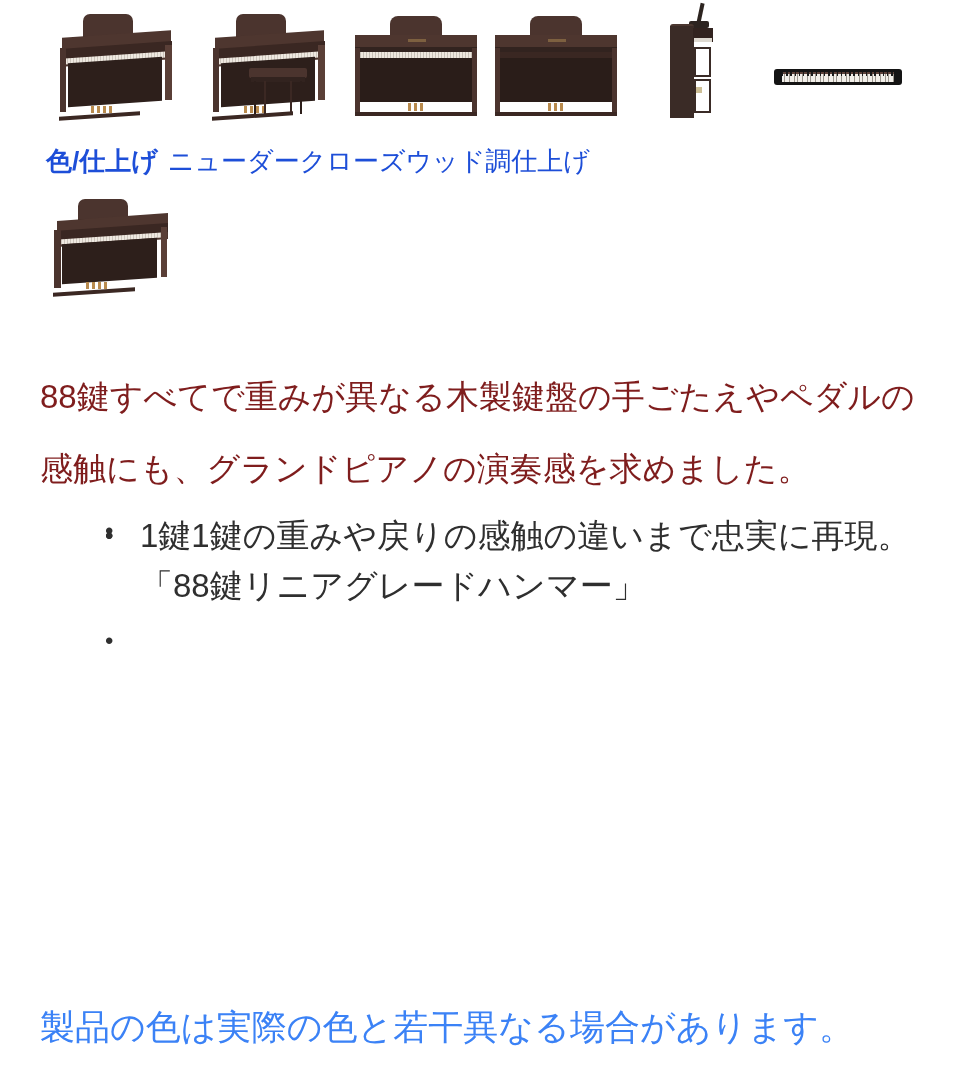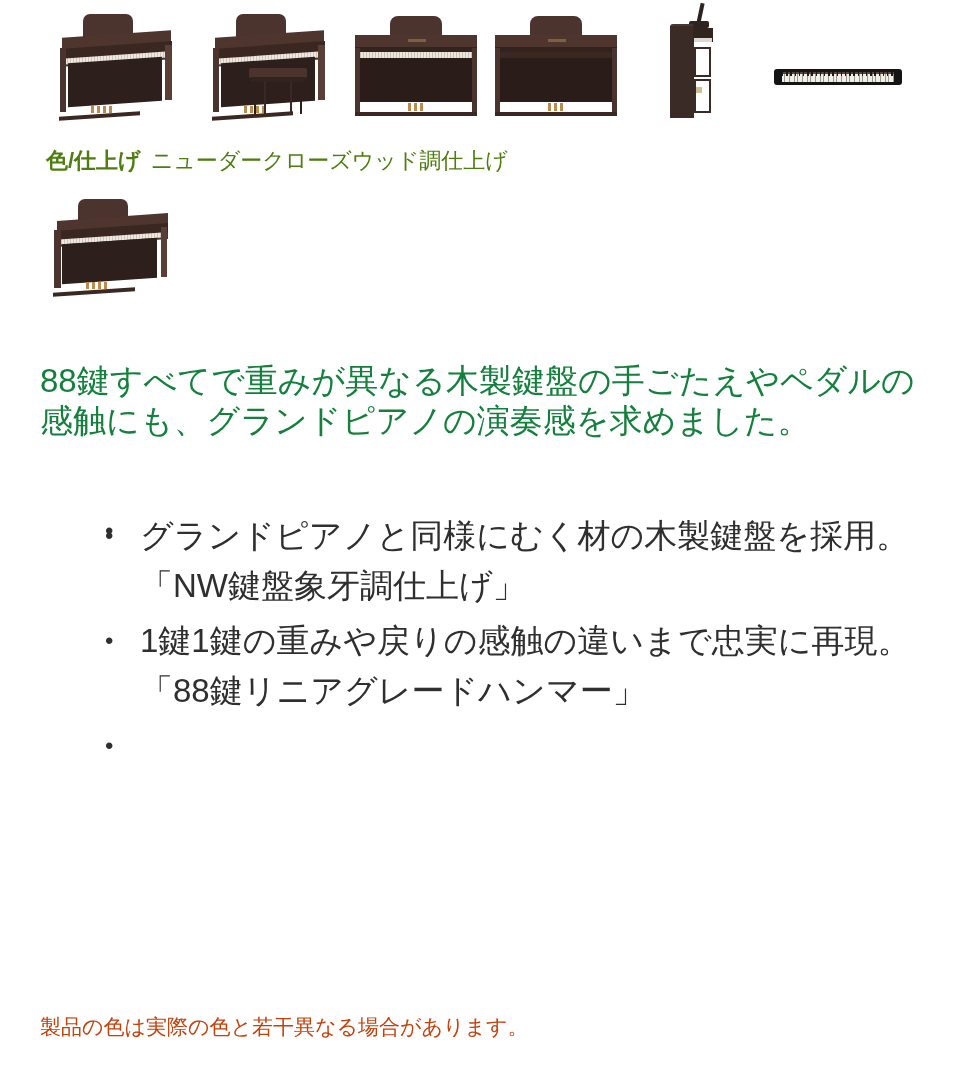--- a/index.html
+++ b/index.html
@@ -152,46 +152,46 @@
   .slab .kbblack {
     position:absolute; left:6%; top:34%; width:88%; height:14%;
     background: repeating-linear-gradient(90deg,#1a1a1a 0 1.4px,transparent 1.4px 4.2px);
   }
 
   
   .finish-line {
     position: absolute;
     left: 46px;
     top: 142px;
-    font-size: 22px;
+    font-size: 26px;
     line-height: 38px;
     white-space: nowrap;
-    color: #4d7c0f;
+    color: #1d4ed8;
   }
   .finish-label { font-weight: 700; }
   .finish-value { font-weight: 400; margin-left: 10px; }
 
   
   .swatch-area {
     position: absolute;
     left: 46px;
     top: 197px;
     width: 140px;
     height: 105px;
   }
 
   
   .description {
     position: absolute;
     left: 40px;
     top: 328px;
     width: 890px;
     font-size: 33px;
-    line-height: 40px;
-    color: #15803d;
+    line-height: 72px;
+    color: #7f1d1d;
     letter-spacing: 0px;
   }
 
   
   .feature-list {
     position: absolute;
     left: 40px;
     top: 506px;
     width: 900px;
     margin: 0;
@@ -215,23 +215,23 @@
     line-height: 50px;
     font-size: 24px;
     color: #2f2f2f;
   }
 
   
   .footnote {
     position: absolute;
     left: 40px;
     top: 1006px;
-    font-size: 21px;
+    font-size: 35px;
     line-height: 42px;
-    color: #c2410c;
+    color: #3b82f6;
   }
 </style>
 </head>
 <body>
 
 <div class="product-strip">
 
   <div class="product-figure up34" style="left:52px; bottom:18px;">
     <div class="pno top-panel"></div>
     <div class="pno body-back"></div>
@@ -329,21 +329,20 @@
 </div>
 
 <p class="description">88鍵すべてで重みが異なる木製鍵盤の手ごたえやペダルの感触にも、グランドピアノの演奏感を求めました。</p>
 
 <ul class="feature-list">
   <li>
     <span class="marker">•</span>
   </li>
   <li>
     <span class="marker">•</span>
-    <span>グランドピアノと同様にむく材の木製鍵盤を採用。「NW鍵盤象牙調仕上げ」</span>
   </li>
   <li>
     <span class="marker">•</span>
     <span>1鍵1鍵の重みや戻りの感触の違いまで忠実に再現。「88鍵リニアグレードハンマー」</span>
   </li>
   <li>
     <span class="marker">•</span>
   </li>
 </ul>
 

